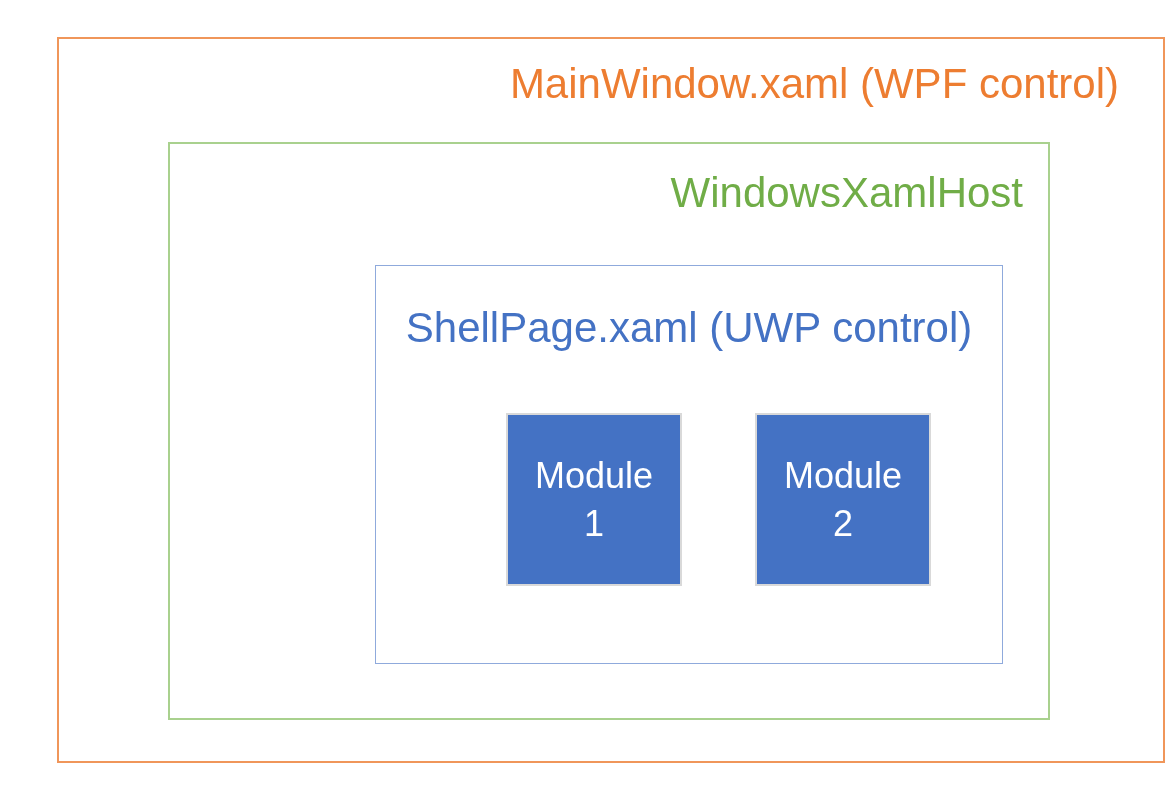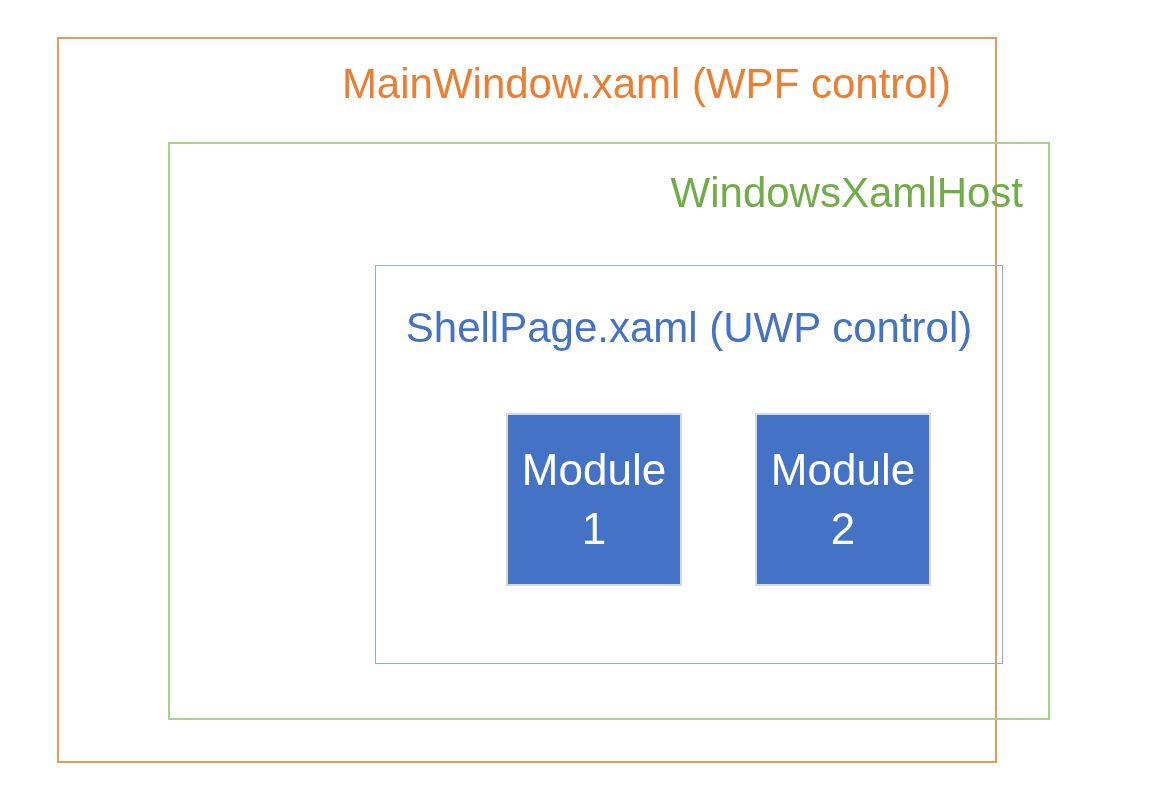--- a/index.html
+++ b/index.html
@@ -27,21 +27,21 @@
     position: absolute;
     white-space: nowrap;
     font-size: 42px;
     line-height: 1.2;
     font-weight: 400;
   }
   
   .outer-box {
     left: 57px;
     top: 37px;
-    width: 940px;
+    width: 1108px;
     height: 726px;
     border: 2px solid #F0965A;
   }
   .outer-title {
     top: 20px;
     right: 44px;
     color: #ED7D31;
   }
   
   .host-box {
@@ -79,21 +79,21 @@
     box-sizing: border-box;
     width: 176px;
     height: 173px;
     background: #4472C4;
     border: 2px solid #D9D9D9;
     display: flex;
     flex-direction: column;
     align-items: center;
     justify-content: center;
     color: #FFFFFF;
-    font-size: 44px;
+    font-size: 36px;
     line-height: 1.32;
     text-align: center;
   }
   .module-1 {
     left: 130px;   
     top: 147px;    
   }
   .module-2 {
     left: 379px;   
     top: 147px;

